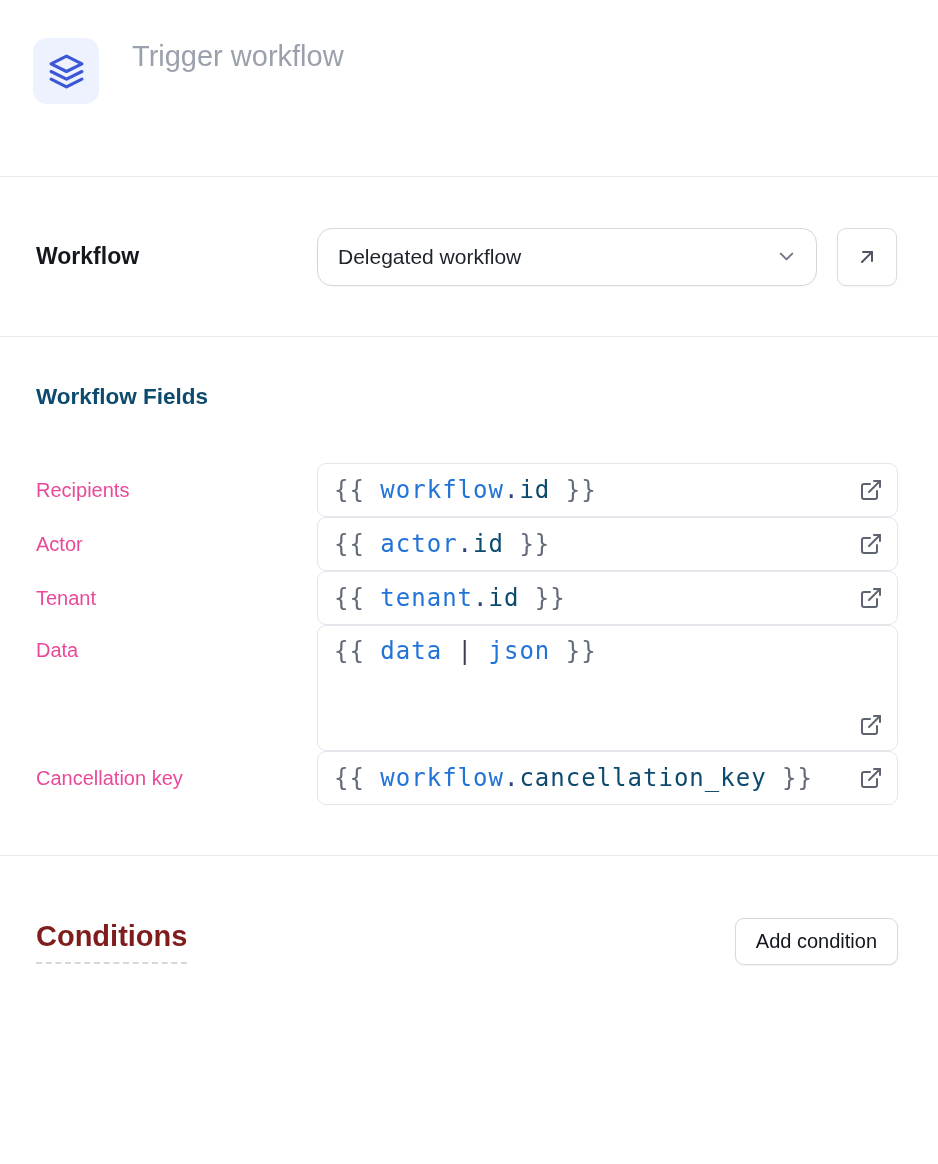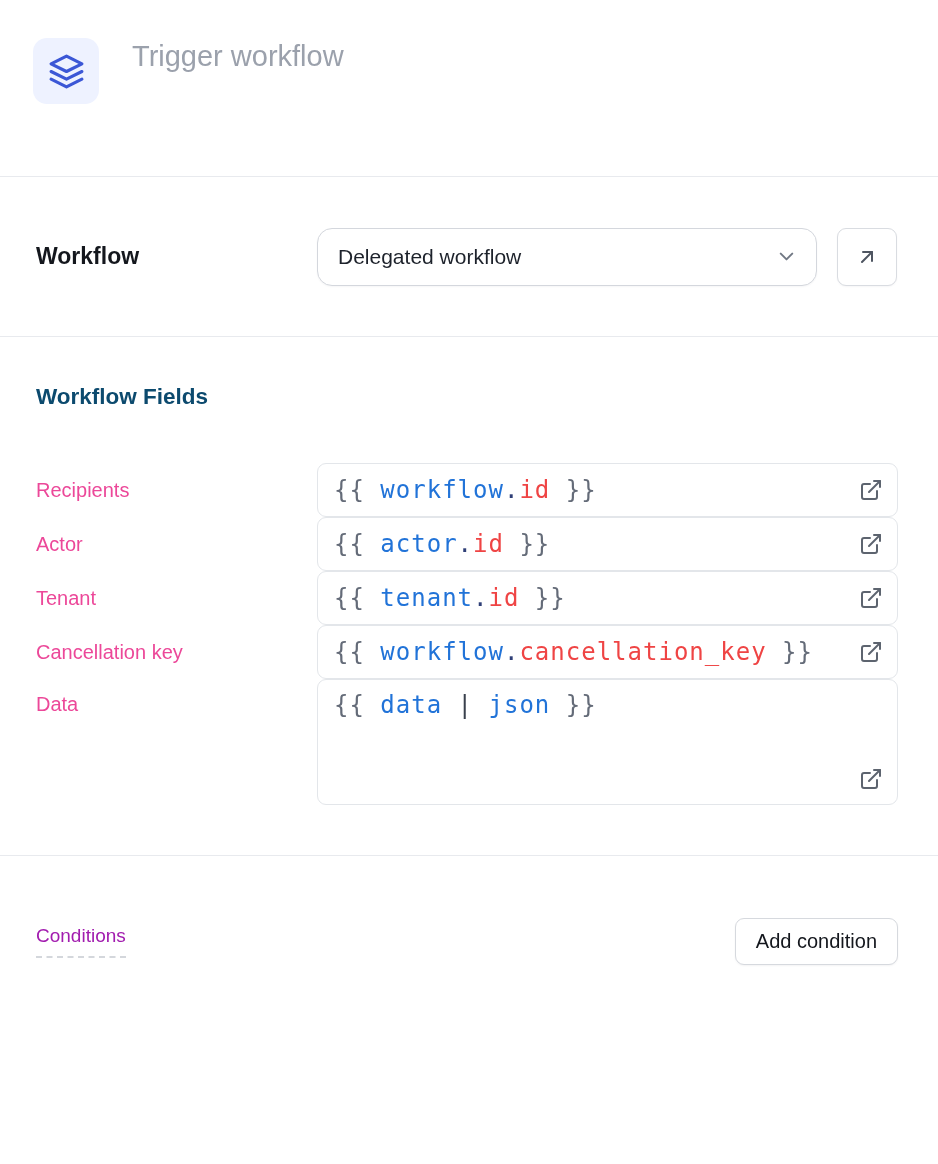--- a/index.html
+++ b/index.html
@@ -57,35 +57,35 @@
     border:1px solid #e3e6ea;border-radius:9px;background:#fff;
     display:flex;align-items:center;padding:0 52px 0 16px;cursor:text;
   }
   .code-input.tall{height:126px;align-items:flex-start;padding-top:11px;}
   .code-line{
     font-family:"DejaVu Sans Mono",monospace;font-size:24px;letter-spacing:1px;
     white-space:pre;line-height:1.2;
   }
   .tok[data-c="punct"]{color:#646b78;}
   .tok[data-c="blue"]{color:#2173d8;}
-  .tok[data-c="purple"]{color:#ef4444;}
+  .tok[data-c="purple"]{color:#0c4a6e;}
   .tok[data-c="dot"]{color:#2f3f77;}
   .tok[data-c="pipe"]{color:#3a414d;}
   .ext-link{
     position:absolute;right:14px;top:50%;transform:translateY(-50%);
     width:24px;height:24px;cursor:pointer;color:#5d646f;
   }
   .code-input.tall .ext-link{top:auto;bottom:13px;transform:none;}
   .ext-link svg{width:24px;height:24px;stroke:currentColor;}
   .fields-pad{height:50px;}
 
   
   .conditions-row{display:flex;align-items:center;justify-content:space-between;padding:62px 40px 0 36px;}
   .conditions-heading{
-    font-size:19px;font-weight:400;color:#a21caf;
+    font-size:29px;font-weight:700;color:#7f1d1d;
     padding-bottom:9px;border-bottom:2px dashed #d4d7dc;
   }
   .add-condition-btn{
     height:47px;box-sizing:border-box;padding:0 20px;border:1px solid #d6d9de;border-radius:9px;
     background:#fff;font-family:"Liberation Sans",sans-serif;font-size:20px;color:#14171d;
     display:flex;align-items:center;cursor:pointer;box-shadow:0 1px 2px rgba(16,24,40,.05);
   }
 </style>
 </head>
 <body>
@@ -157,47 +157,47 @@
       <span class="ext-link">
         <svg viewBox="0 0 24 24" fill="none" stroke-width="2" stroke-linecap="round" stroke-linejoin="round">
             <path d="M18 13v6a2 2 0 0 1-2 2H5a2 2 0 0 1-2-2V8a2 2 0 0 1 2-2h6"></path>
             <polyline points="15 3 21 3 21 9"></polyline>
             <line x1="10" y1="14" x2="21" y2="3"></line>
           </svg>
       </span>
     </div>
   </div>
 
-  <div class="field-row">
-    <div class="field-label">Cancellation key</div>
-    <div class="code-input">
-      <div class="code-line"><span class="tok" data-c="punct">{{ </span><span class="tok" data-c="blue">workflow</span><span class="tok" data-c="dot">.</span><span class="tok" data-c="purple">cancellation_key</span><span class="tok" data-c="punct"> }}</span></div>
-      <span class="ext-link">
-        <svg viewBox="0 0 24 24" fill="none" stroke-width="2" stroke-linecap="round" stroke-linejoin="round">
-            <path d="M18 13v6a2 2 0 0 1-2 2H5a2 2 0 0 1-2-2V8a2 2 0 0 1 2-2h6"></path>
-            <polyline points="15 3 21 3 21 9"></polyline>
-            <line x1="10" y1="14" x2="21" y2="3"></line>
-          </svg>
-      </span>
-    </div>
-  </div>
-
   <div class="field-row tall">
     <div class="field-label">Data</div>
     <div class="code-input tall">
       <div class="code-line"><span class="tok" data-c="punct">{{ </span><span class="tok" data-c="blue">data</span><span class="tok" data-c="pipe"> | </span><span class="tok" data-c="blue">json</span><span class="tok" data-c="punct"> }}</span></div>
       <span class="ext-link">
         <svg viewBox="0 0 24 24" fill="none" stroke-width="2" stroke-linecap="round" stroke-linejoin="round">
             <path d="M18 13v6a2 2 0 0 1-2 2H5a2 2 0 0 1-2-2V8a2 2 0 0 1 2-2h6"></path>
             <polyline points="15 3 21 3 21 9"></polyline>
             <line x1="10" y1="14" x2="21" y2="3"></line>
           </svg>
       </span>
     </div>
   </div>
 
+  <div class="field-row">
+    <div class="field-label">Cancellation key</div>
+    <div class="code-input">
+      <div class="code-line"><span class="tok" data-c="punct">{{ </span><span class="tok" data-c="blue">workflow</span><span class="tok" data-c="dot">.</span><span class="tok" data-c="purple">cancellation_key</span><span class="tok" data-c="punct"> }}</span></div>
+      <span class="ext-link">
+        <svg viewBox="0 0 24 24" fill="none" stroke-width="2" stroke-linecap="round" stroke-linejoin="round">
+            <path d="M18 13v6a2 2 0 0 1-2 2H5a2 2 0 0 1-2-2V8a2 2 0 0 1 2-2h6"></path>
+            <polyline points="15 3 21 3 21 9"></polyline>
+            <line x1="10" y1="14" x2="21" y2="3"></line>
+          </svg>
+      </span>
+    </div>
+  </div>
+
   <div class="fields-pad"></div>
 </div>
 
 <div class="section conditions-row">
   <div class="conditions-heading">Conditions</div>
   <button class="add-condition-btn">Add condition</button>
 </div>
 
 </body></html>

